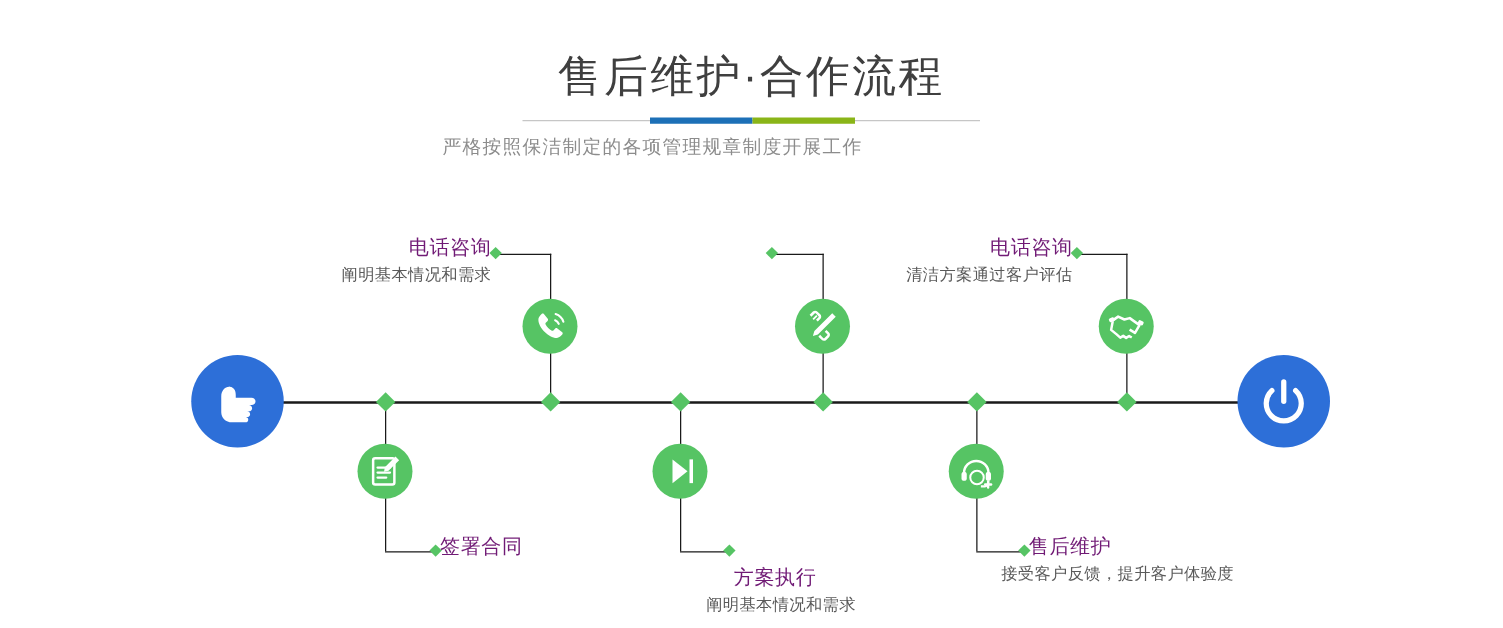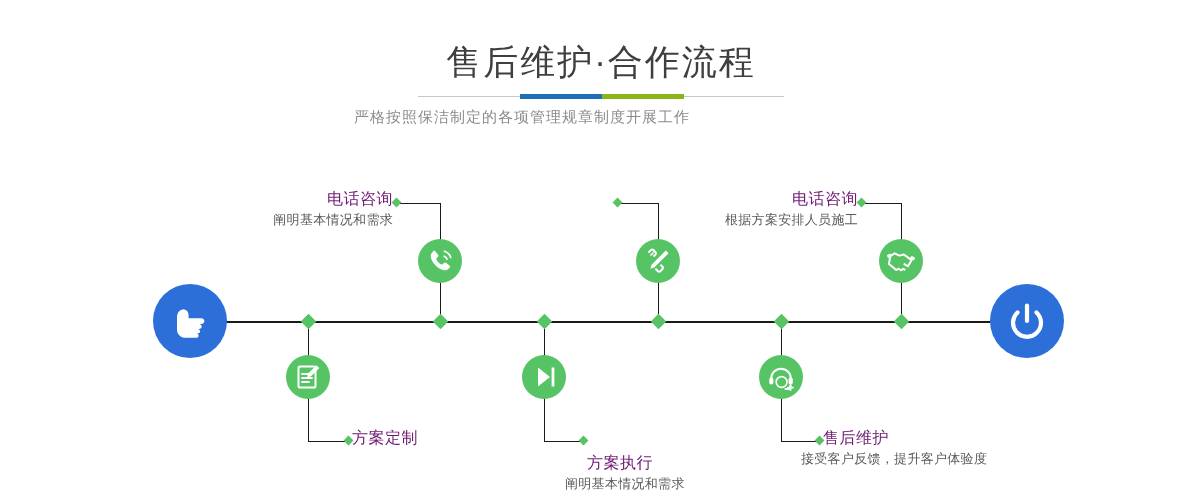--- a/index.html
+++ b/index.html
@@ -122,21 +122,21 @@
   <div class="node-icon" style="left:286px;top:355px;">
     <svg width="44" height="44" viewBox="0 0 44 44">
       <rect x="12.5" y="11.5" width="17" height="21" rx="1.6" fill="none" stroke="#ffffff" stroke-width="2"></rect>
       <line x1="16" y1="19" x2="26" y2="19" stroke="#ffffff" stroke-width="1.8" stroke-linecap="round"></line>
       <line x1="16" y1="23" x2="26" y2="23" stroke="#ffffff" stroke-width="1.8" stroke-linecap="round"></line>
       <line x1="16" y1="27" x2="23" y2="27" stroke="#ffffff" stroke-width="1.8" stroke-linecap="round"></line>
       <path fill="#ffffff" d="M30.4 10.2l2.9 2.9-8.5 8.5-3.6.7.7-3.6 8.5-8.5z"></path>
     </svg>
   </div>
   <div class="lbl down" style="left:352px;top:427px;">
-    <div class="t">方案定制</div>
+    <div class="t">签署合同</div>
   </div>
 
   <div class="vline" style="left:658px;top:203px;height:118px;"></div>
   <div class="hline" style="left:618px;top:203px;width:41px;"></div>
   <div class="tipdiamond" style="left:614px;top:199px;"></div>
   <div class="diamond" style="left:653px;top:316px;"></div>
   <div class="node-icon" style="left:636px;top:239px;">
     <svg width="44" height="44" viewBox="0 0 44 44">
       <path fill="#ffffff" d="M29.8 11.5l2.8 2.8-14.3 14.3-4 1.2 1.2-4 14.3-14.3z"></path>
       <path fill="none" stroke="#ffffff" stroke-width="2" d="M12.4 13.6l2.6-2.6a1.6 1.6 0 0 1 2.3 0l2.2 2.2a1.6 1.6 0 0 1 0 2.3l-2 2"></path>
@@ -167,21 +167,21 @@
   <div class="node-icon" style="left:879px;top:239px;">
     <svg width="44" height="44" viewBox="0 0 44 44">
       <path fill="none" stroke="#ffffff" stroke-width="2" stroke-linejoin="round" d="M11 17.5l4.5-3.2 5 2.3 4.3-1.1 7.8 5.6-3.6 6.2-4.3-2.6"></path>
       <path fill="none" stroke="#ffffff" stroke-width="2" stroke-linejoin="round" d="M11.2 18l-1.3 6.9 4.4 3.6 2.9 2.6 2.4-1.4 2.3 1.6 2.4-1.5 2.1 1.2"></path>
       <rect x="8.2" y="15.2" width="4.4" height="3.2" rx="1" fill="#ffffff" transform="rotate(-24 10.4 16.8)"></rect>
       <rect x="31.4" y="17.6" width="4.4" height="3.2" rx="1" fill="#ffffff" transform="rotate(26 33.6 19.2)"></rect>
     </svg>
   </div>
   <div class="lbl up" style="left:700px;top:188px;width:158px;">
     <div class="t">电话咨询</div>
-    <div class="d">根据方案安排人员施工</div>
+    <div class="d">清洁方案通过客户评估</div>
   </div>
 
   <div class="vline" style="left:781px;top:321px;height:120px;"></div>
   <div class="hline" style="left:781px;top:441px;width:38px;"></div>
   <div class="tipdiamond" style="left:816px;top:437px;"></div>
   <div class="diamond" style="left:776px;top:316px;"></div>
   <div class="node-icon" style="left:759px;top:355px;">
     <svg width="44" height="44" viewBox="0 0 44 44">
       <path fill="none" stroke="#ffffff" stroke-width="2" d="M12.2 23.5a9.8 9.8 0 1 1 19.6 0"></path>
       <rect x="10.2" y="22.4" width="4.2" height="7.2" rx="2.1" fill="#ffffff"></rect>

